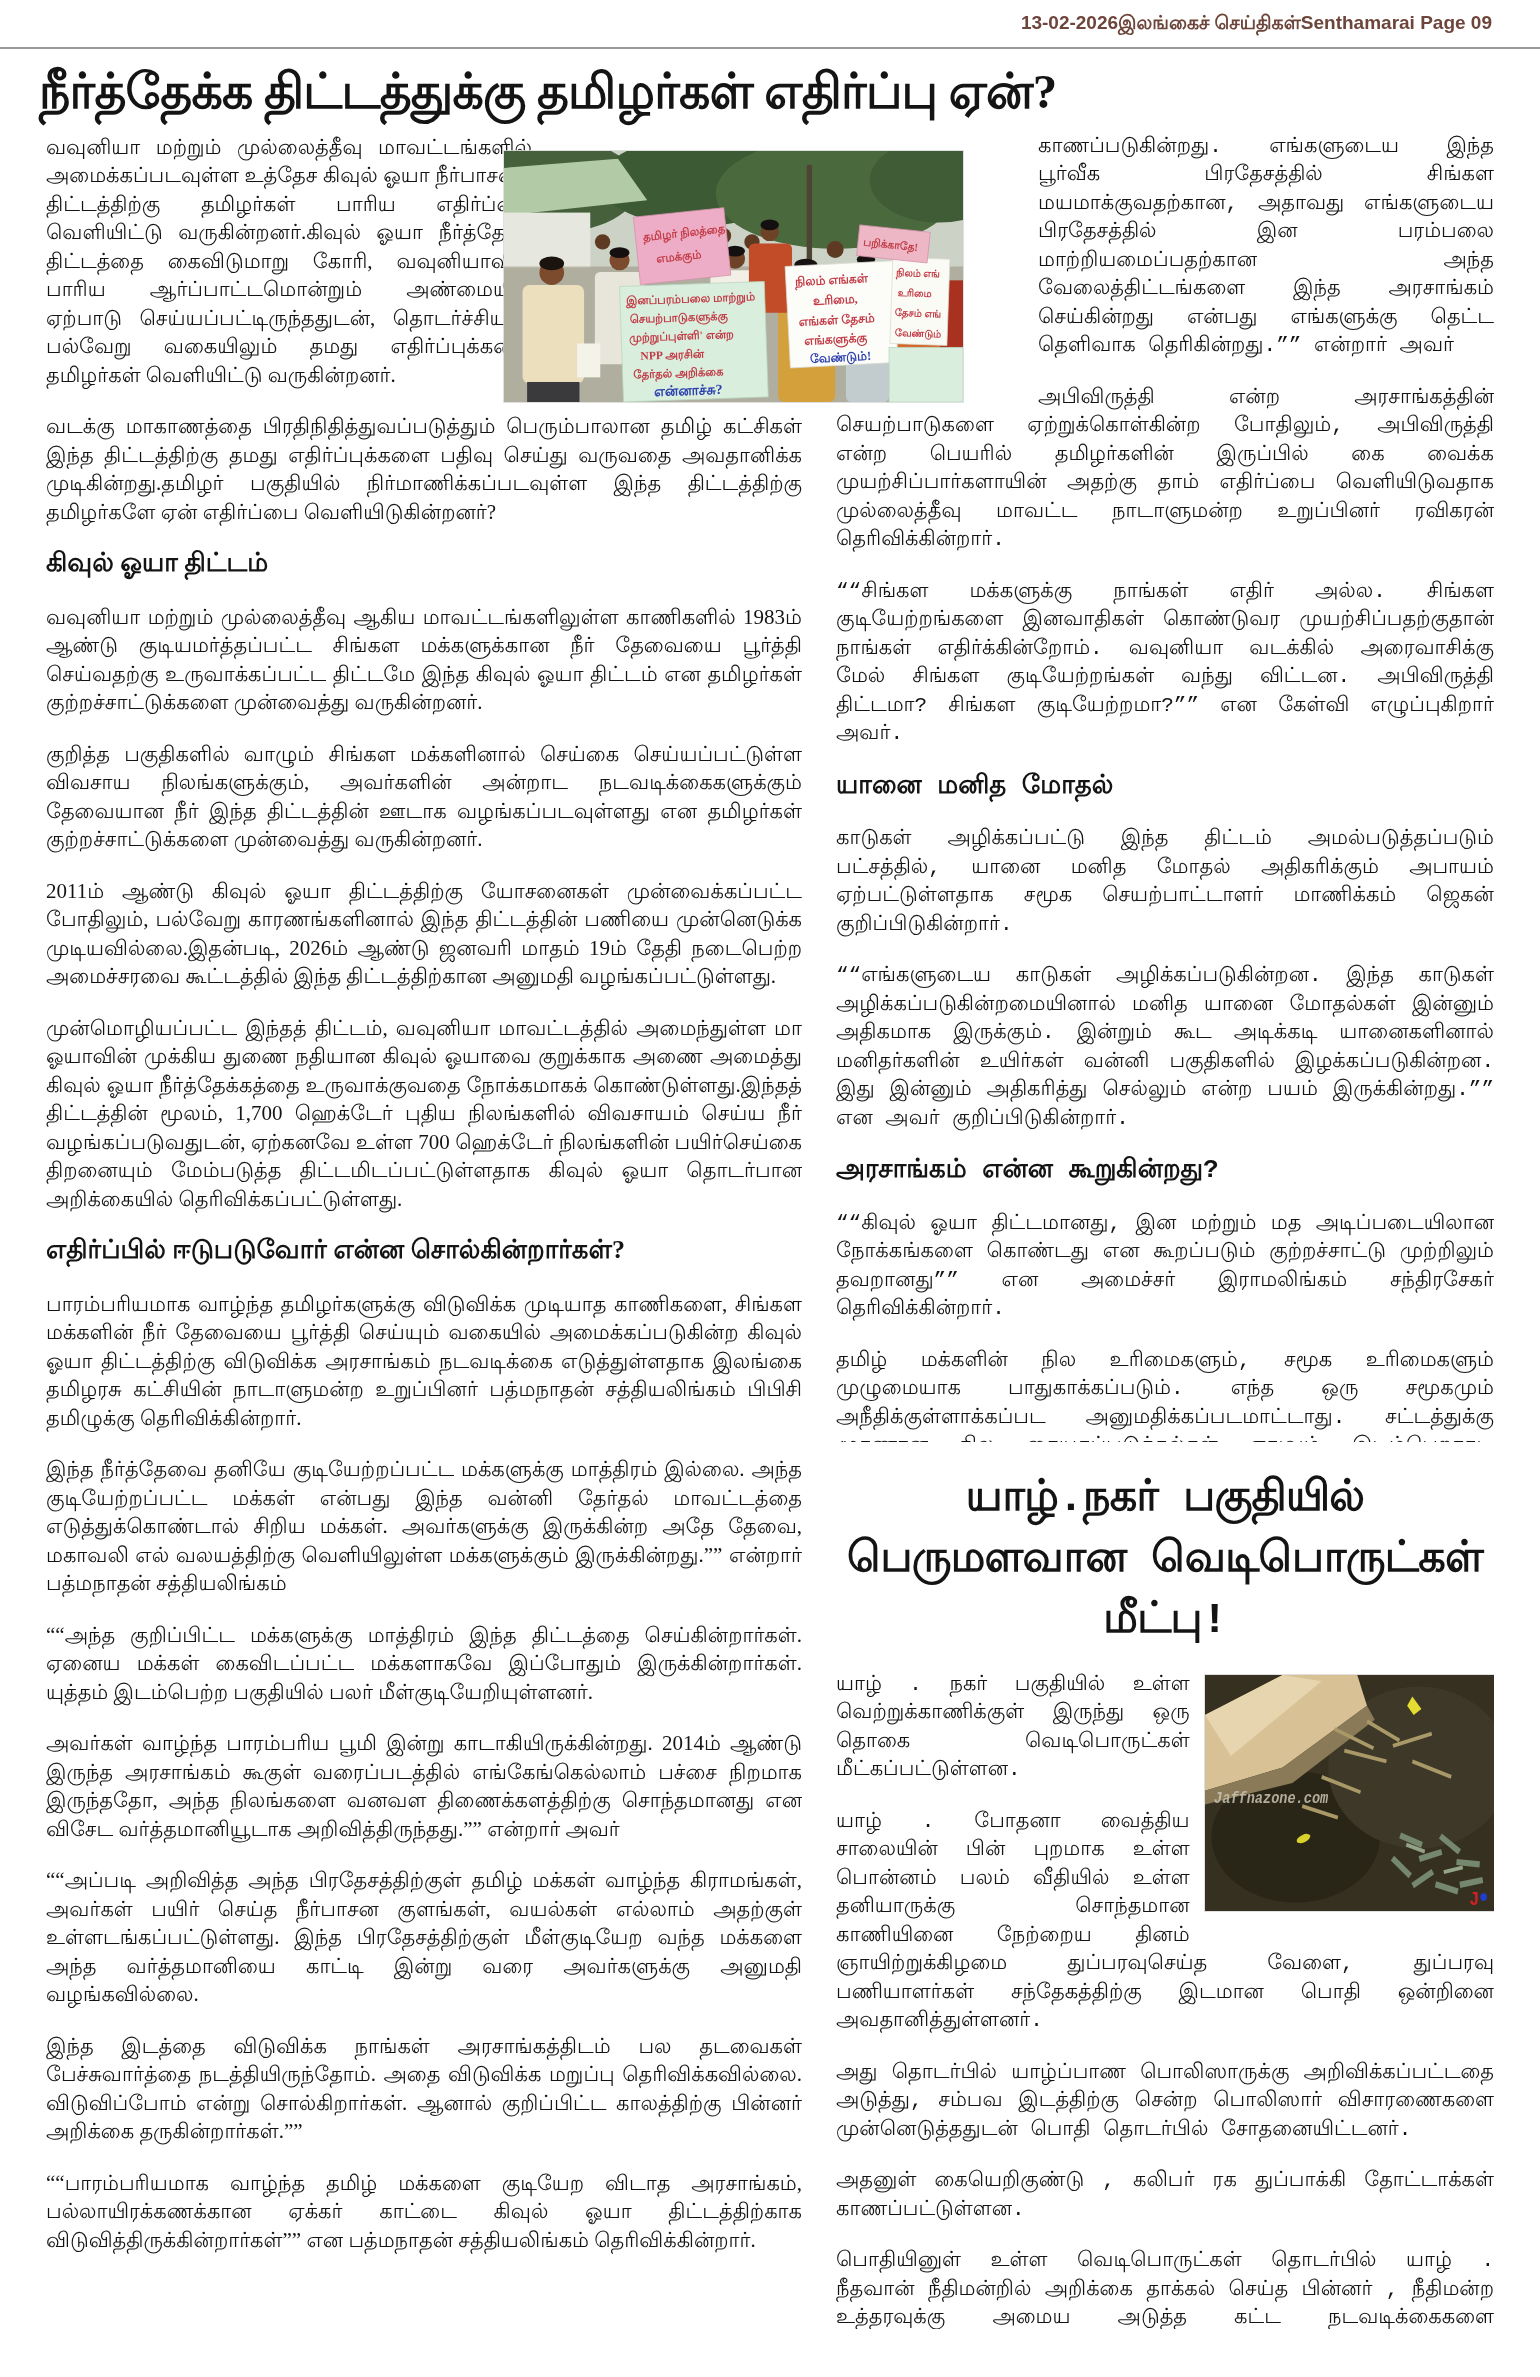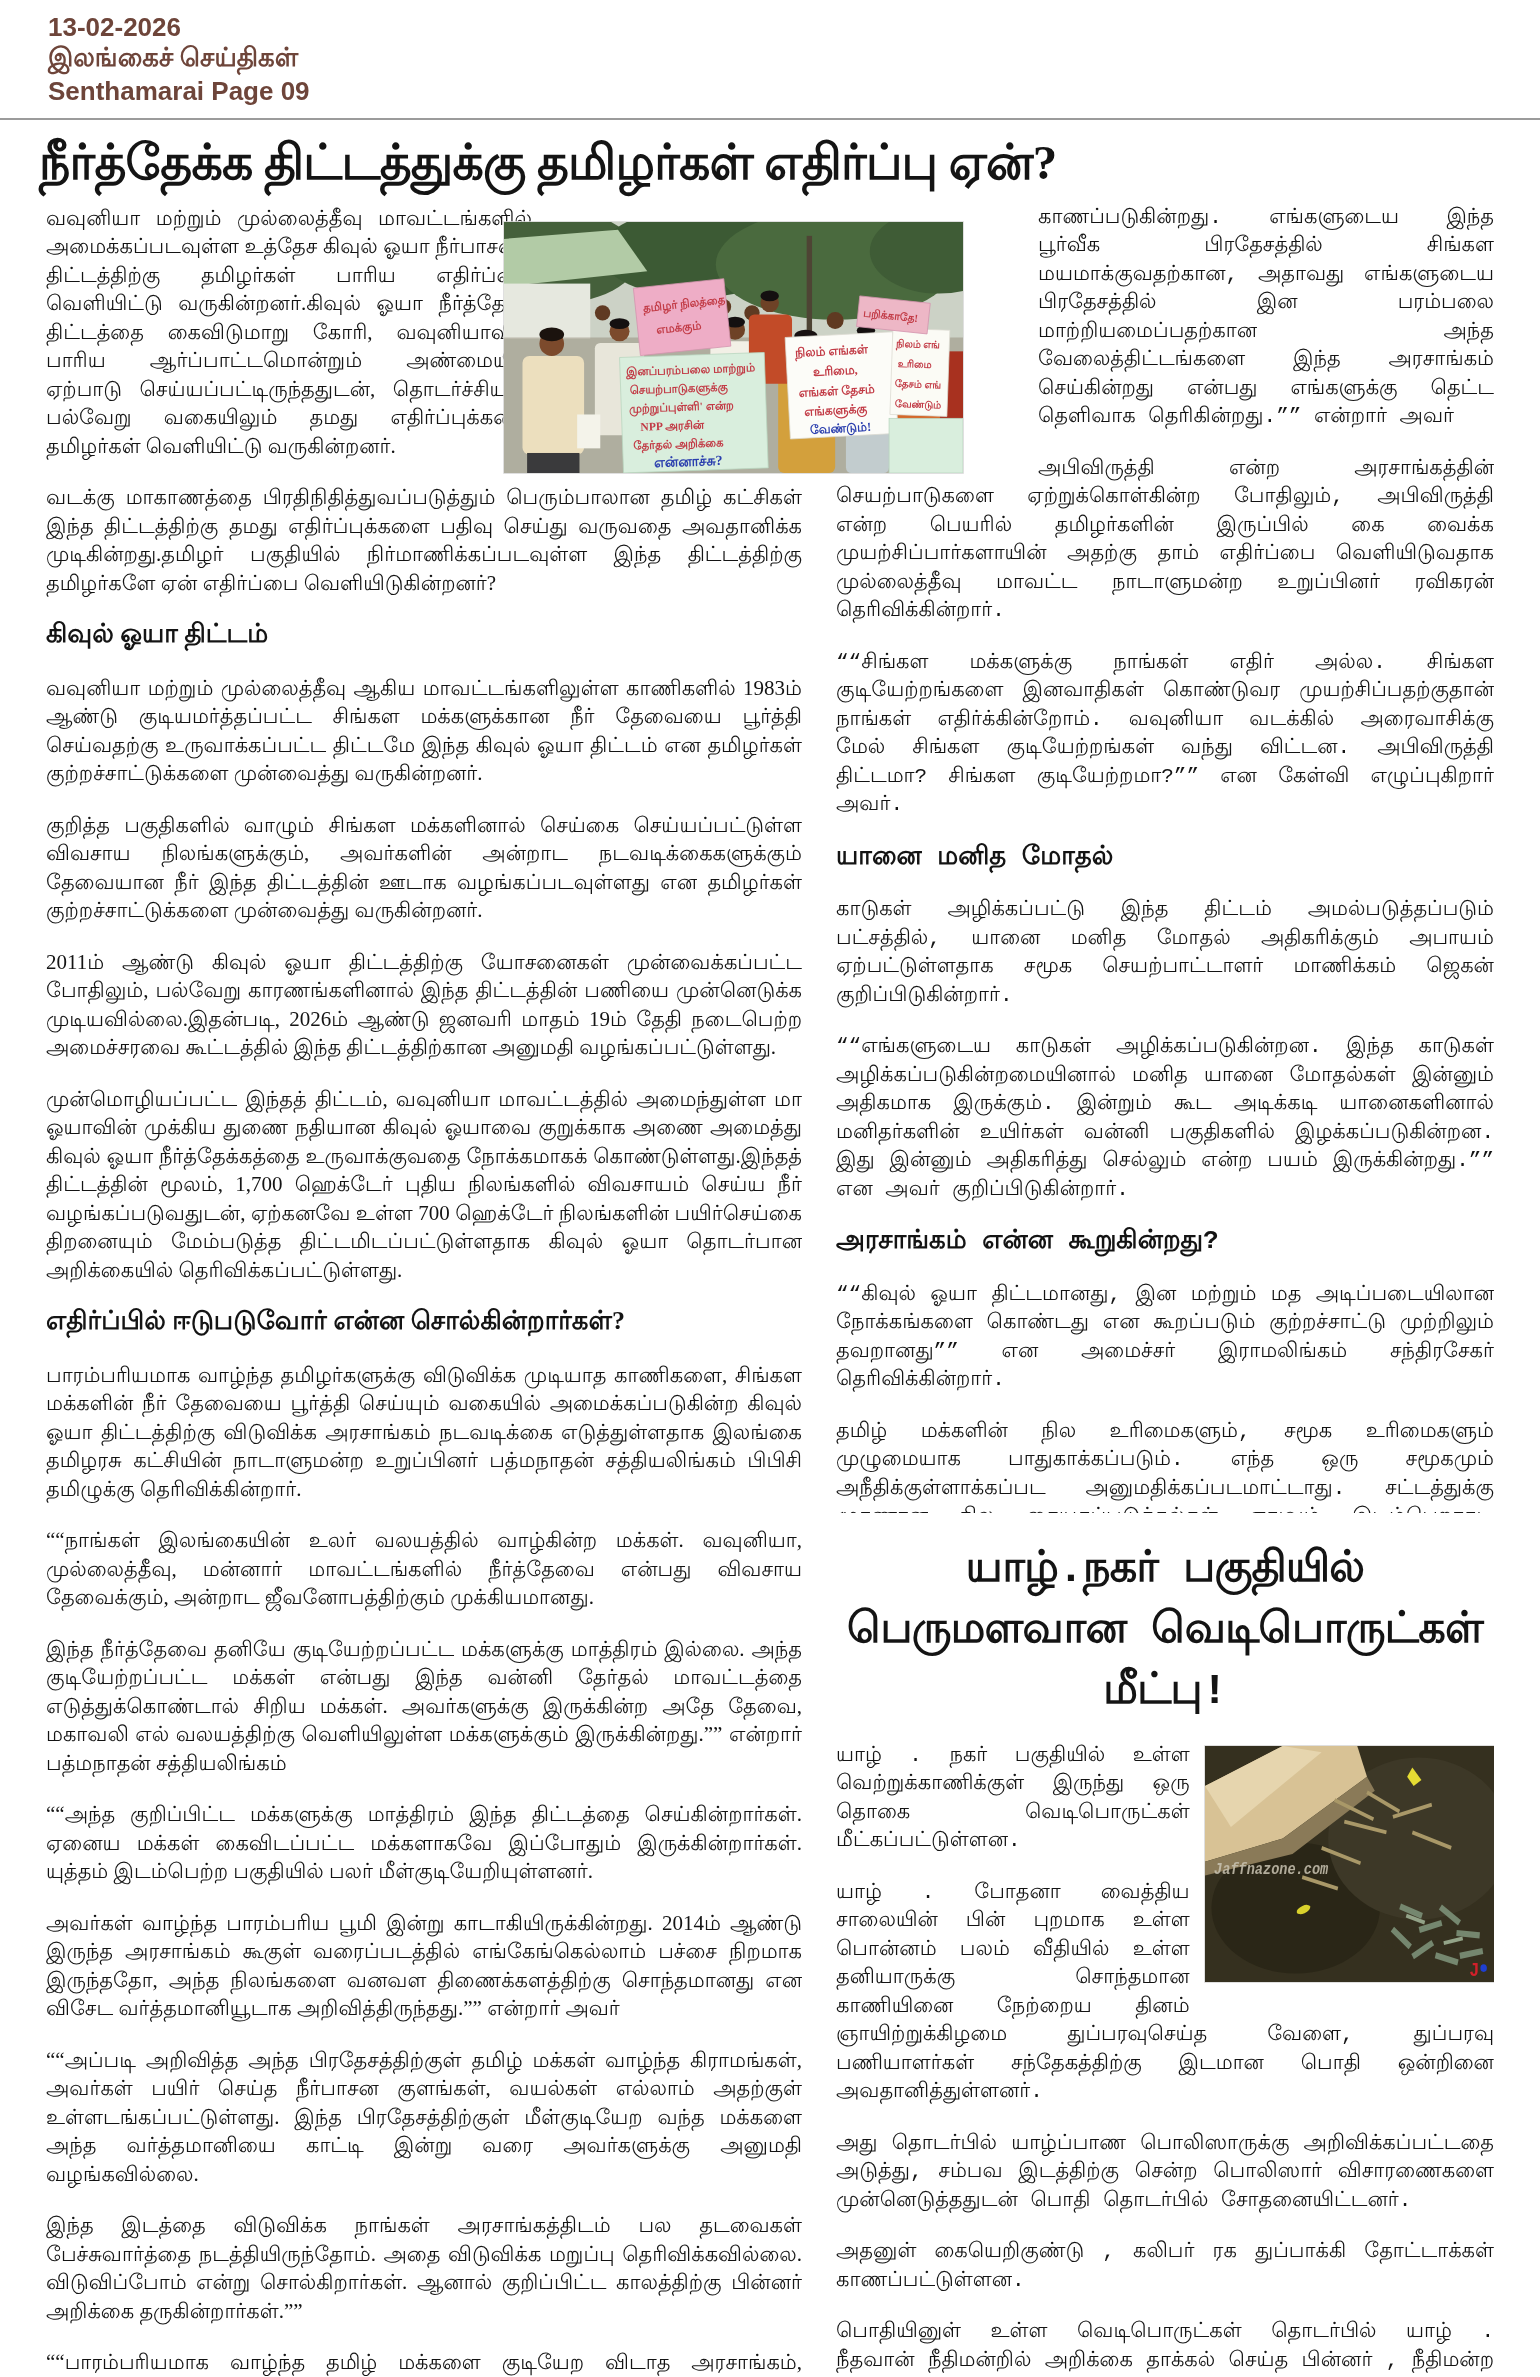--- a/index.html
+++ b/index.html
@@ -1,21 +1,21 @@
 <!DOCTYPE html>
 <html style="font-size:12.3px"><head>
 <meta charset="utf-8">
 <style>
   html,body{margin:0;padding:0;background:#e9e9e9;}
   .page{position:relative;width:1540px;height:2377px;background:#ffffff;overflow:hidden;
         font-family:"Liberation Serif","DejaVu Sans",serif;color:#141414;}
   
   .masthead{display:flex;justify-content:flex-end;align-items:baseline;
-            padding:12.3px 48px 0 48px;font-weight:bold;font-size:26px;color:#6e453a;
-            font-family:"Liberation Sans","DejaVu Sans",sans-serif;flex-direction:column;}
+            padding:12.3px 48px 0 48px;font-weight:bold;font-size:19px;color:#6e453a;
+            font-family:"Liberation Sans","DejaVu Sans",sans-serif;}
   .masthead .mid{font-family:"Liberation Serif","DejaVu Sans",serif;}
   .head-rule{height:2.3px;background:#9b9b9b;margin-top:10.8px;}
   
   .headline1{text-align:left;font-weight:bold;font-size:49px;line-height:1.1;
              margin:15.4px 39px 3.1px 39px;letter-spacing:-0.8px;}
   
   .body-grid{position:relative;display:flex;gap:34px;padding:0 46px;margin-top:14px;
              height:2196px;overflow:hidden;}
   .colA{width:756px;flex:none;}
   .colB{width:658px;flex:none;font-family:Liberation Mono, monospace;}
@@ -149,21 +149,20 @@
       <div>
           <p>வவுனியா மற்றும் முல்லைத்தீவு மாவட்டங்களில் அமைக்கப்படவுள்ள உத்தேச கிவுல் ஓயா நீர்பாசனத் திட்டத்திற்கு தமிழர்கள் பாரிய எதிர்ப்பை வெளியிட்டு வருகின்றனர்.கிவுல் ஓயா நீர்த்தேக்க திட்டத்தை கைவிடுமாறு கோரி, வவுனியாவில் பாரிய ஆர்ப்பாட்டமொன்றும் அண்மையில் ஏற்பாடு செய்யப்பட்டிருந்ததுடன், தொடர்ச்சியாக பல்வேறு வகையிலும் தமது எதிர்ப்புக்களை தமிழர்கள் வெளியிட்டு வருகின்றனர்.</p>
           <p>வடக்கு மாகாணத்தை பிரதிநிதித்துவப்படுத்தும் பெரும்பாலான தமிழ் கட்சிகள் இந்த திட்டத்திற்கு தமது எதிர்ப்புக்களை பதிவு செய்து வருவதை அவதானிக்க முடிகின்றது.தமிழர் பகுதியில் நிர்மாணிக்கப்படவுள்ள இந்த திட்டத்திற்கு தமிழர்களே ஏன் எதிர்ப்பை வெளியிடுகின்றனர்?</p>
           <h3>கிவுல் ஓயா திட்டம்</h3>
           <p>வவுனியா மற்றும் முல்லைத்தீவு ஆகிய மாவட்டங்களிலுள்ள காணிகளில் 1983ம் ஆண்டு குடியமர்த்தப்பட்ட சிங்கள மக்களுக்கான நீர் தேவையை பூர்த்தி செய்வதற்கு உருவாக்கப்பட்ட திட்டமே இந்த கிவுல் ஓயா திட்டம் என தமிழர்கள் குற்றச்சாட்டுக்களை முன்வைத்து வருகின்றனர்.</p>
           <p>குறித்த பகுதிகளில் வாழும் சிங்கள மக்களினால் செய்கை செய்யப்பட்டுள்ள விவசாய நிலங்களுக்கும், அவர்களின் அன்றாட நடவடிக்கைகளுக்கும் தேவையான நீர் இந்த திட்டத்தின் ஊடாக வழங்கப்படவுள்ளது என தமிழர்கள் குற்றச்சாட்டுக்களை முன்வைத்து வருகின்றனர்.</p>
           <p>2011ம் ஆண்டு கிவுல் ஓயா திட்டத்திற்கு யோசனைகள் முன்வைக்கப்பட்ட போதிலும், பல்வேறு காரணங்களினால் இந்த திட்டத்தின் பணியை முன்னெடுக்க முடியவில்லை.இதன்படி, 2026ம் ஆண்டு ஜனவரி மாதம் 19ம் தேதி நடைபெற்ற அமைச்சரவை கூட்டத்தில் இந்த திட்டத்திற்கான அனுமதி வழங்கப்பட்டுள்ளது.</p>
           <p>முன்மொழியப்பட்ட இந்தத் திட்டம், வவுனியா மாவட்டத்தில் அமைந்துள்ள மா ஓயாவின் முக்கிய துணை நதியான கிவுல் ஓயாவை குறுக்காக அணை அமைத்து கிவுல் ஓயா நீர்த்தேக்கத்தை உருவாக்குவதை நோக்கமாகக் கொண்டுள்ளது.இந்தத் திட்டத்தின் மூலம், 1,700 ஹெக்டேர் புதிய நிலங்களில் விவசாயம் செய்ய நீர் வழங்கப்படுவதுடன், ஏற்கனவே உள்ள 700 ஹெக்டேர் நிலங்களின் பயிர்செய்கை திறனையும் மேம்படுத்த திட்டமிடப்பட்டுள்ளதாக கிவுல் ஓயா தொடர்பான அறிக்கையில் தெரிவிக்கப்பட்டுள்ளது.</p>
           <h3>எதிர்ப்பில் ஈடுபடுவோர் என்ன சொல்கின்றார்கள்?</h3>
           <p>பாரம்பரியமாக வாழ்ந்த தமிழர்களுக்கு விடுவிக்க முடியாத காணிகளை, சிங்கள மக்களின் நீர் தேவையை பூர்த்தி செய்யும் வகையில் அமைக்கப்படுகின்ற கிவுல் ஓயா திட்டத்திற்கு விடுவிக்க அரசாங்கம் நடவடிக்கை எடுத்துள்ளதாக இலங்கை தமிழரசு கட்சியின் நாடாளுமன்ற உறுப்பினர் பத்மநாதன் சத்தியலிங்கம் பிபிசி தமிழுக்கு தெரிவிக்கின்றார்.</p>
-          <p>““நாங்கள் இலங்கையின் உலர் வலயத்தில் வாழ்கின்ற மக்கள். வவுனியா, முல்லைத்தீவு, மன்னார் மாவட்டங்களில் நீர்த்தேவை என்பது விவசாய தேவைக்கும், அன்றாட ஜீவனோபத்திற்கும் முக்கியமானது.</p>
           <p>இந்த நீர்த்தேவை தனியே குடியேற்றப்பட்ட மக்களுக்கு மாத்திரம் இல்லை. அந்த குடியேற்றப்பட்ட மக்கள் என்பது இந்த வன்னி தேர்தல் மாவட்டத்தை எடுத்துக்கொண்டால் சிறிய மக்கள். அவர்களுக்கு இருக்கின்ற அதே தேவை, மகாவலி எல் வலயத்திற்கு வெளியிலுள்ள மக்களுக்கும் இருக்கின்றது.”” என்றார் பத்மநாதன் சத்தியலிங்கம்</p>
           <p>““அந்த குறிப்பிட்ட மக்களுக்கு மாத்திரம் இந்த திட்டத்தை செய்கின்றார்கள். ஏனைய மக்கள் கைவிடப்பட்ட மக்களாகவே இப்போதும் இருக்கின்றார்கள். யுத்தம் இடம்பெற்ற பகுதியில் பலர் மீள்குடியேறியுள்ளனர்.</p>
           <p>அவர்கள் வாழ்ந்த பாரம்பரிய பூமி இன்று காடாகியிருக்கின்றது. 2014ம் ஆண்டு இருந்த அரசாங்கம் கூகுள் வரைப்படத்தில் எங்கேங்கெல்லாம் பச்சை நிறமாக இருந்ததோ, அந்த நிலங்களை வனவள திணைக்களத்திற்கு சொந்தமானது என விசேட வர்த்தமானியூடாக அறிவித்திருந்தது.”” என்றார் அவர்</p>
           <p>““அப்படி அறிவித்த அந்த பிரதேசத்திற்குள் தமிழ் மக்கள் வாழ்ந்த கிராமங்கள், அவர்கள் பயிர் செய்த நீர்பாசன குளங்கள், வயல்கள் எல்லாம் அதற்குள் உள்ளடங்கப்பட்டுள்ளது. இந்த பிரதேசத்திற்குள் மீள்குடியேற வந்த மக்களை அந்த வர்த்தமானியை காட்டி இன்று வரை அவர்களுக்கு அனுமதி வழங்கவில்லை.</p>
           <p>இந்த இடத்தை விடுவிக்க நாங்கள் அரசாங்கத்திடம் பல தடவைகள் பேச்சுவார்த்தை நடத்தியிருந்தோம். அதை விடுவிக்க மறுப்பு தெரிவிக்கவில்லை. விடுவிப்போம் என்று சொல்கிறார்கள். ஆனால் குறிப்பிட்ட காலத்திற்கு பின்னர் அறிக்கை தருகின்றார்கள்.””</p>
           <p>““பாரம்பரியமாக வாழ்ந்த தமிழ் மக்களை குடியேற விடாத அரசாங்கம், பல்லாயிரக்கணக்கான ஏக்கர் காட்டை கிவுல் ஓயா திட்டத்திற்காக விடுவித்திருக்கின்றார்கள்”” என பத்மநாதன் சத்தியலிங்கம் தெரிவிக்கின்றார்.</p>
         </div>
     </div>
 
     <div class="colB">

